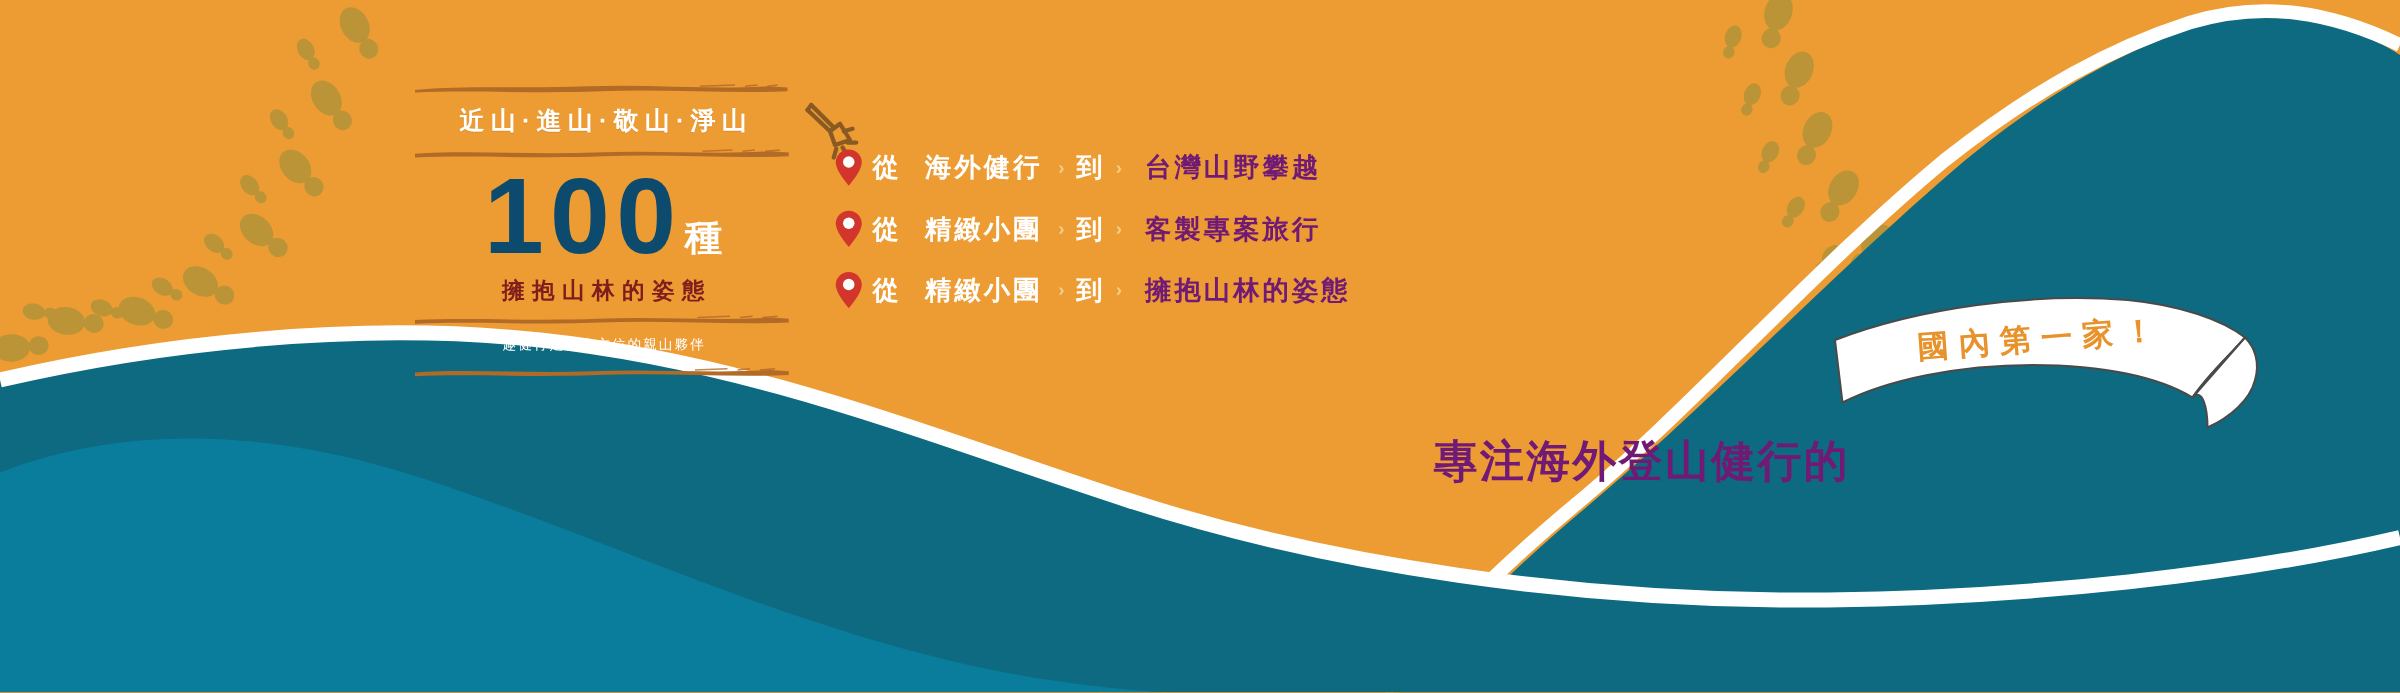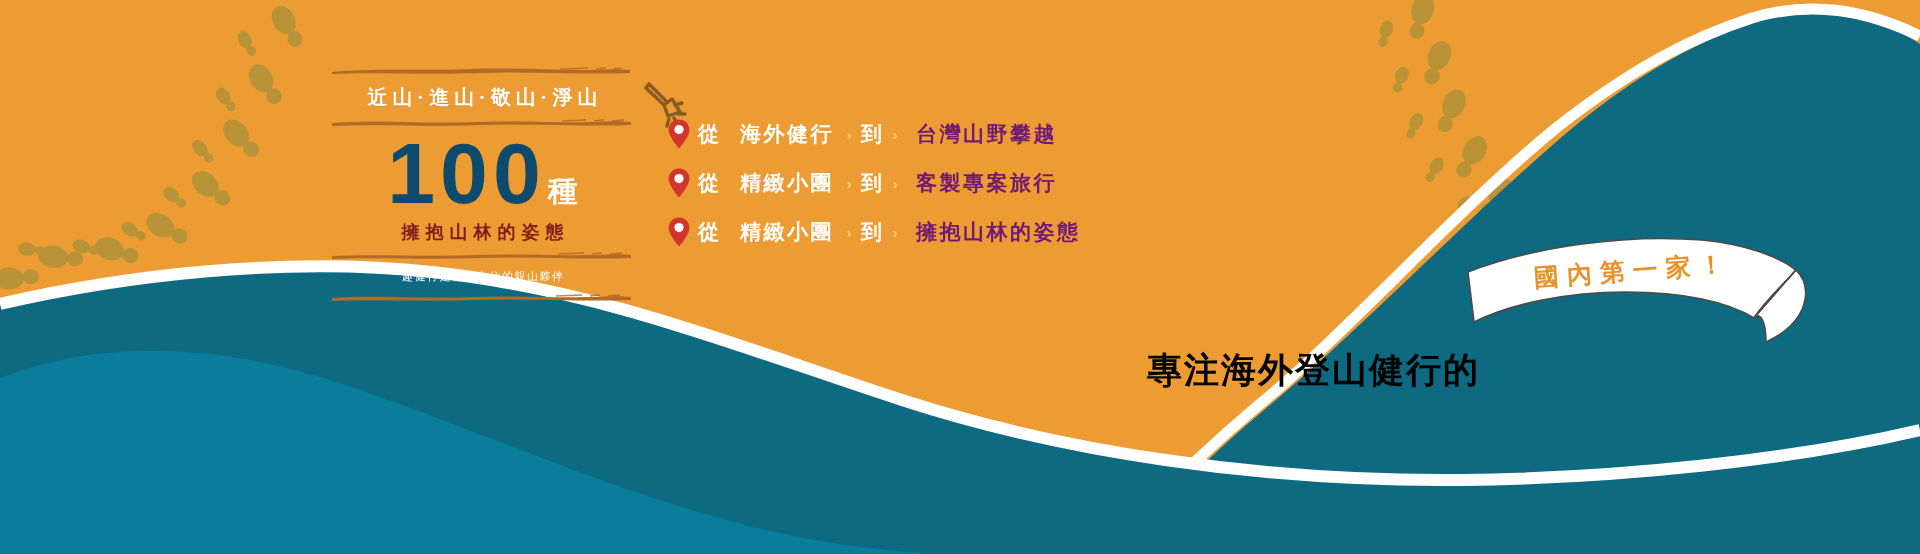--- a/index.html
+++ b/index.html
@@ -95,21 +95,21 @@
     position:absolute; left:60px; top:36px; width:240px;
     color:#e8922c; font-size:25px; font-weight:bold;
     letter-spacing:8px; text-indent:8px;
     transform:rotate(-4.2deg); transform-origin:left center;
     white-space:nowrap;
   }
 
   
   .slogan { position:absolute; left:1060px; top:352px; width:420px; text-align:right; }
   .slogan .l {
-    color:#000000; font-size:35px; font-weight:bold;
+    color:#701a75; font-size:35px; font-weight:bold;
     letter-spacing:2px; line-height:1; white-space:nowrap;
   }
   .slogan .l2 { margin-top:28px; }
 </style>
 </head>
 <body>
 
 <div id="stage">
 
   <svg class="art paws" viewBox="0 0 1920 554" xmlns="http://www.w3.org/2000/svg" aria-hidden="true">

